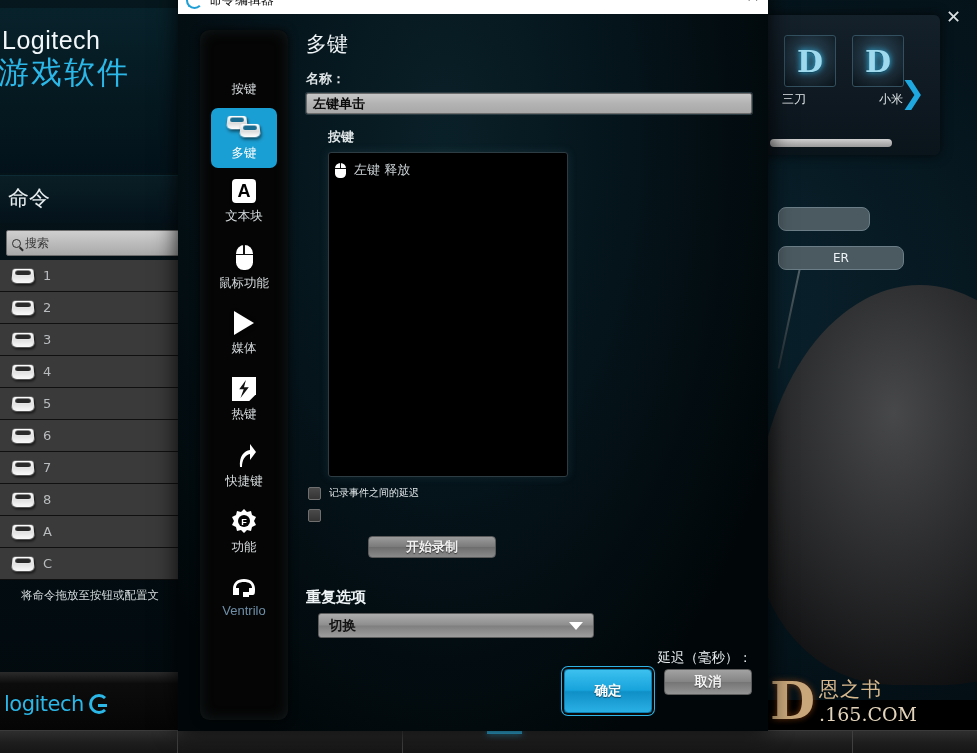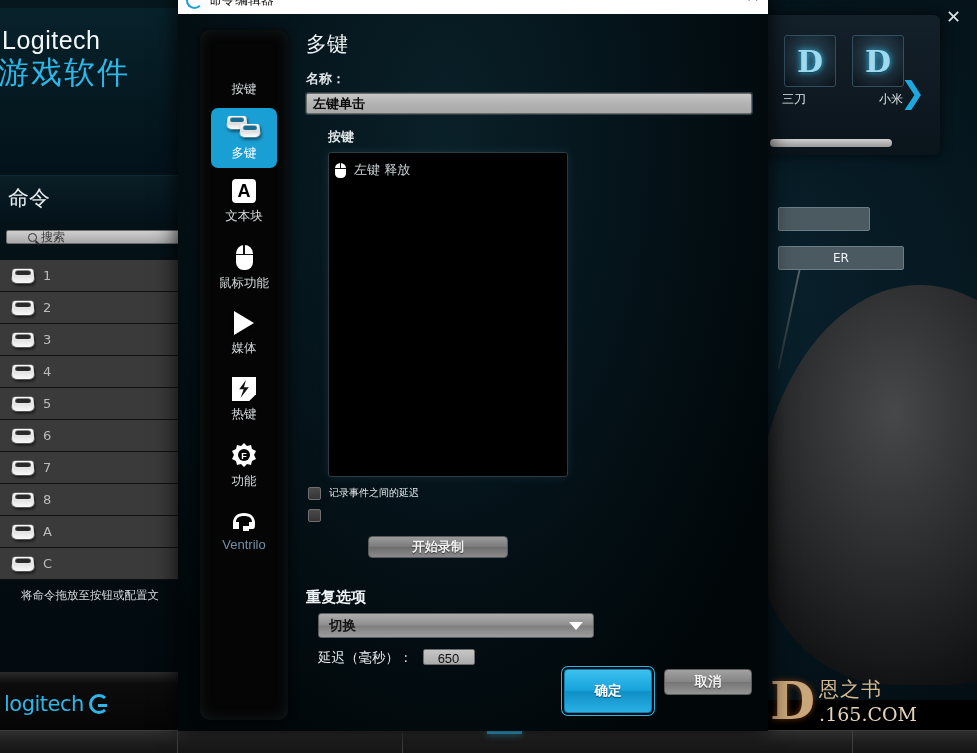--- a/index.html
+++ b/index.html
@@ -36,24 +36,24 @@
   .bg-cmd-hdr {
     position: absolute; left: 0; top: 175px; width: 180px; height: 48px;
     background: linear-gradient(180deg,#0a1e26,#04121a);
     border-top: 1px solid #0d2b35;
   }
   .bg-cmd-title {
     position: absolute; left: 8px; top: 184px;
     color: #e8eef0; font-size: 21px;
   }
   .bg-search {
-    position: absolute; left: 6px; top: 230px; width: 174px; height: 14px;
+    position: absolute; left: 6px; top: 230px; width: 174px; height: 26px;
     background: linear-gradient(180deg,#cfcfcf,#a9a9a9);
     border: 1px solid #6d6d6d; border-radius: 2px;
-    display: flex; align-items: center; gap: 4px; padding-left: 21px;
+    display: flex; align-items: center; gap: 4px; padding-left: 5px;
   }
   .bg-search .mag {
     width: 9px; height: 9px; border: 1.6px solid #2e2e2e; border-radius: 50%;
     position: relative; flex: 0 0 auto;
   }
   .bg-search .mag:after {
     content:''; position:absolute; right:-4px; bottom:-3px;
     width: 5px; height: 1.6px; background:#2e2e2e; transform: rotate(45deg);
   }
   .bg-search .ph { color: #3a3a3a; font-size: 12px; }
@@ -127,21 +127,21 @@
   .prof-chev {
     position: absolute; left: 900px; top: 78px;
     color: #1fa8e0; font-size: 30px; font-weight: bold; line-height: 1;
   }
   .prof-scroll {
     position: absolute; left: 770px; top: 139px; width: 122px; height: 8px;
     background: linear-gradient(180deg,#cfcfcf,#9a9a9a); border-radius: 4px;
   }
   .bg-btn-pill {
     position: absolute; background: #4b5a61; border: 1px solid #6b7d86;
-    border-radius: 2px; color: #eef3f5; font-size: 12px;
+    border-radius: 8px; color: #eef3f5; font-size: 12px;
     display: flex; align-items: center; justify-content: center;
   }
   .bg-closeX {
     position: absolute; left: 946px; top: 8px;
     color: #d9dfe1; font-size: 18px; line-height: 1;
   }
   .mouse-art {
     position: absolute; left: 575px; top: 285px; width: 330px; height: 400px;
     background: radial-gradient(ellipse at 42% 32%, #4a4a4c 0%, #262627 48%, #0d0d0e 78%, transparent 88%);
     border-radius: 50% 50% 42% 42%/62% 62% 38% 38%;
@@ -324,38 +324,38 @@
   .ev-txt { color:#c9d0d3; font-size: 13px; }
 
   .chk-row { display:flex; align-items:center; gap: 8px; margin-left: 2px; margin-top: 9px; }
   .chk {
     width: 13px; height: 13px; background: linear-gradient(180deg,#4a4a4a,#343434);
     border: 1px solid #6f6f6f; border-radius: 2px; flex:0 0 auto;
   }
   .chk-lbl { color:#e3e9eb; font-size: 10px; }
   .chk-lbl .gp { color:#3fb6e3; }
   .rec-btn {
-    margin: 14px 0 0 62px; width: 140px; height: 22px;
+    margin: 14px 0 0 62px; width: 128px; height: 22px;
     background: linear-gradient(180deg,#9b9b9b 0%, #7b7b7b 48%, #6e6e6e 52%, #8a8a8a 100%);
     border: 1px solid #5a5a5a; border-radius: 4px;
     color: #f2f2f2; font-size: 13px; font-weight: bold;
     display:flex; align-items:center; justify-content:center;
     text-shadow: 0 1px 1px rgba(0,0,0,.6);
   }
   .rep-title { color:#eef3f5; font-size: 15px; font-weight: bold; margin-top: 30px; }
   .dd {
     margin-top: 6px; margin-left: 12px; width: 276px; height: 25px;
     background: linear-gradient(180deg,#adadad 0%, #8e8e8e 48%, #7f7f7f 52%, #9d9d9d 100%);
     border: 1px solid #5c5c5c; border-radius: 3px;
     display:flex; align-items:center; padding: 0 10px;
     color:#131313; font-size: 13.5px; font-weight:bold;
     justify-content: space-between;
   }
   .dd .cv { width: 0; height: 0; border-left: 7px solid transparent; border-right: 7px solid transparent; border-top: 8px solid #fff; }
-  .delay-row { display:flex; align-items:flex-start; gap: 10px; margin: 11px 0 0 12px; }
+  .delay-row { display:flex; align-items:flex-end; gap: 10px; margin: 11px 0 0 12px; flex-direction: column; }
   .delay-lbl { color:#e8eef0; font-size: 13.5px; }
   .delay-in {
     width: 52px; height: 16px;
     background: linear-gradient(180deg,#c6c6c6,#ababab);
     border: 1px solid #6c6c6c; border-radius: 2px;
     color:#101010; font-size: 13px; text-align:center; line-height: 18px;
     font-family:Liberation Sans, sans-serif;
   }
   .dlg-actions {
     position: absolute; right: 16px; bottom: 18px;
@@ -530,20 +530,28 @@
         <div class="side-item">
           <span class="ic-play"></span>
           <span class="lbl">媒体</span>
         </div>
 
         <div class="side-item">
           <span class="ic-hot"></span>
           <span class="lbl">热键</span>
         </div>
 
+        <div class="side-item">
+          <span class="ic-short">
+            <svg width="26" height="26" viewBox="0 0 26 26">
+              <path d="M9 25 C8 14 13 9 19 8 L19 2 L25 10 L19 18 L19 12 C14 13 11 18 11 25 Z" fill="#fff"></path>
+            </svg>
+          </span>
+          <span class="lbl">快捷键</span>
+        </div>
 
         <div class="side-item">
           <span class="ic-gear">
             <svg width="26" height="26" viewBox="0 0 26 26">
               <path d="M13 1 L16 4 L20 3 L21 7 L25 9 L23 13 L25 17 L21 19 L20 23 L16 22 L13 25 L10 22 L6 23 L5 19 L1 17 L3 13 L1 9 L5 7 L6 3 L10 4 Z" fill="#fff"></path>
               <circle cx="13" cy="13" r="6" fill="#050505"></circle>
               <text x="13" y="17" font-size="9" font-family="Liberation Sans, sans-serif" fill="#fff" text-anchor="middle" font-weight="bold">F</text>
             </svg>
           </span>
           <span class="lbl">功能</span>

